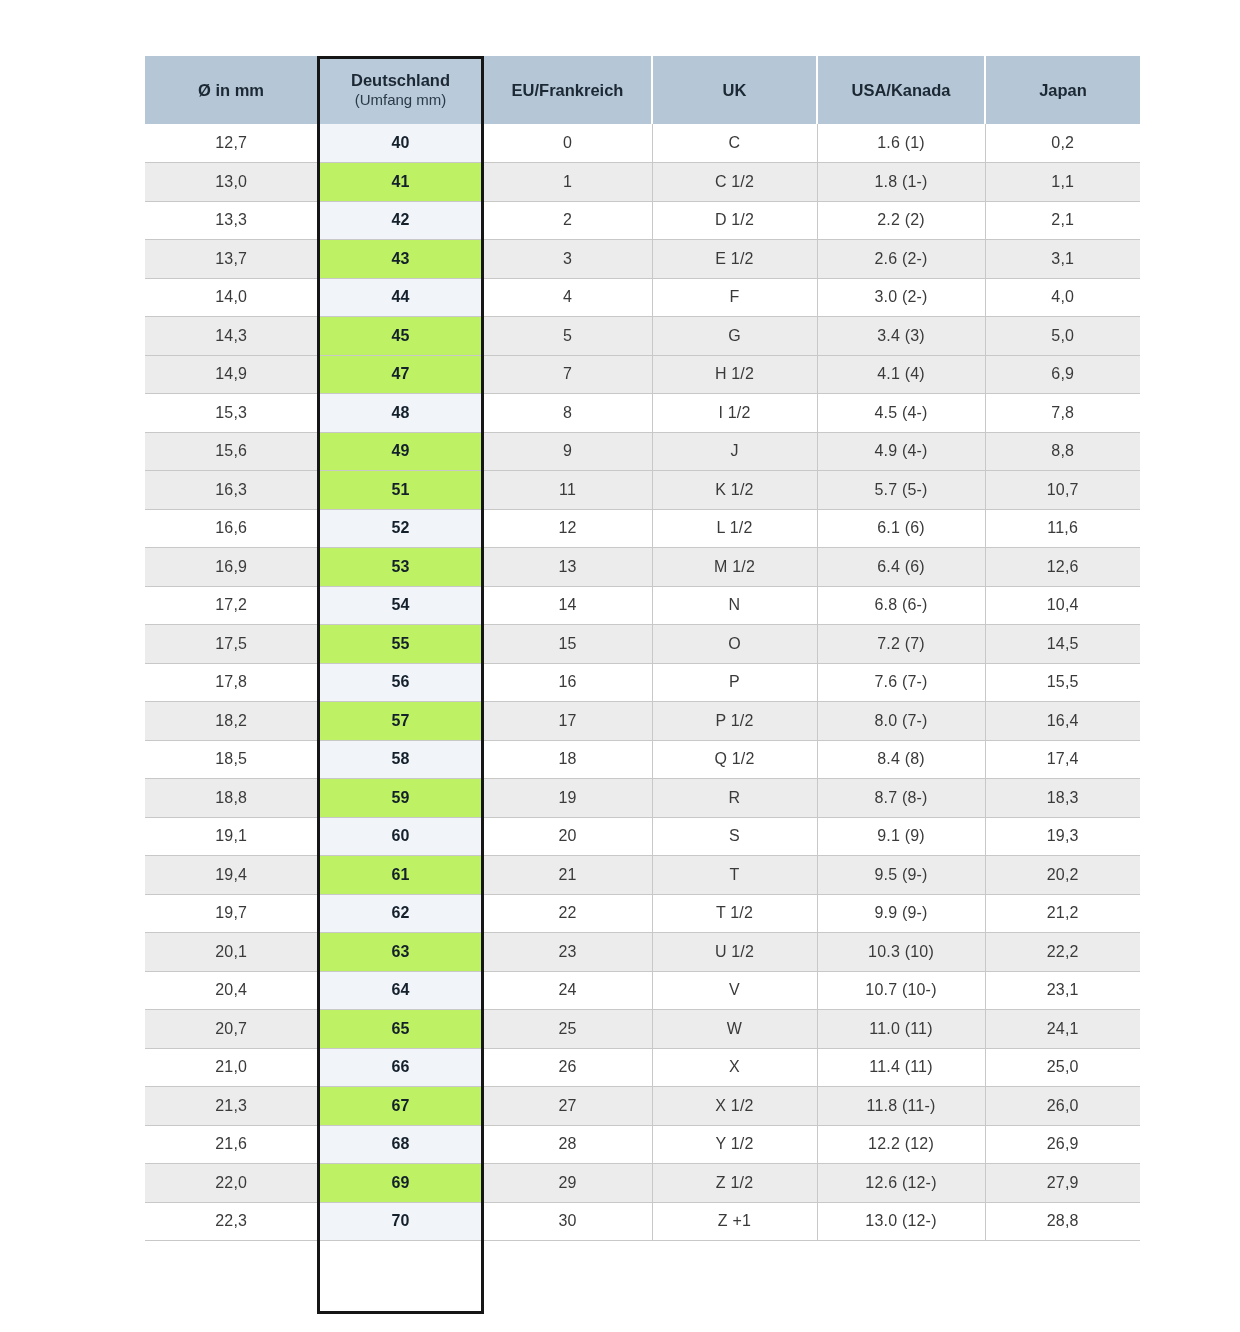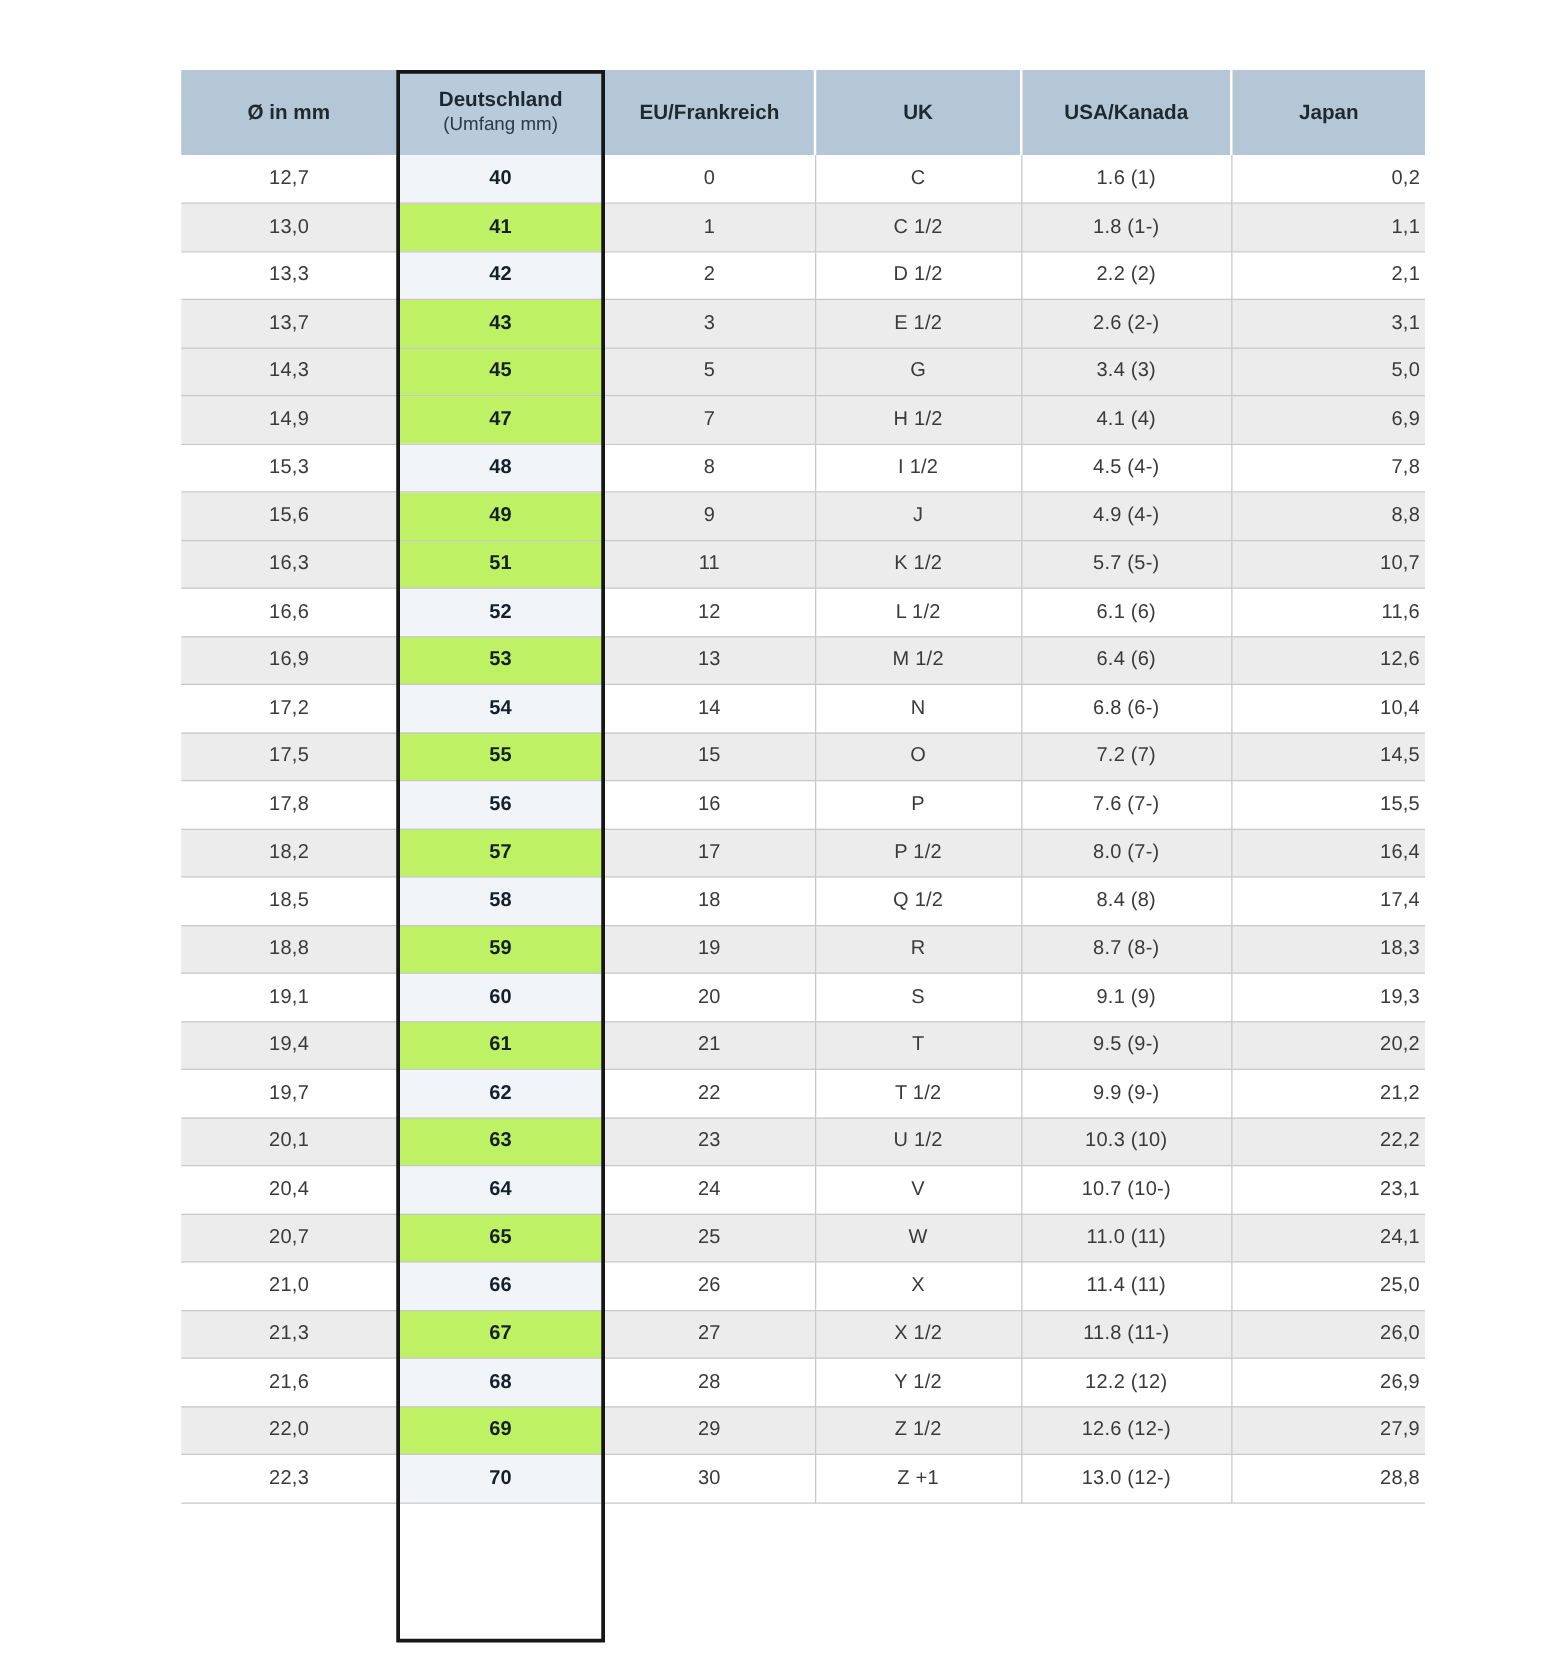--- a/index.html
+++ b/index.html
@@ -64,21 +64,21 @@
     text-align: center;
     vertical-align: middle;
     font-size: 16px;
     color: #3a3a3a;
     border-right: 1px solid #c8c8c8;
     border-bottom: 1px solid #c8c8c8;
     box-sizing: border-box;
     padding: 0 4px;
     letter-spacing: 0.2px;
   }
-  tbody td:last-child { border-right: none; text-align: right; }
+  tbody td:last-child { border-right: none; }
 
   tbody tr td.col-0 { border-left: none; }
 
   tbody tr.odd  td { background: #ffffff; }
   tbody tr.even td { background: #ececec; }
 
   
   tbody tr.odd  td.col-de { background: #f1f4f9; }
   tbody tr.even td.col-de { background: #bef264; }
   tbody td.col-de {
@@ -155,20 +155,28 @@
           <td class="col-5">2,1</td>
         </tr>
         <tr class="even">
           <td class="col-0">13,7</td>
           <td class="col-1 col-de">43</td>
           <td class="col-2">3</td>
           <td class="col-3">E 1/2</td>
           <td class="col-4">2.6 (2-)</td>
           <td class="col-5">3,1</td>
         </tr>
+        <tr class="odd">
+          <td class="col-0">14,0</td>
+          <td class="col-1 col-de">44</td>
+          <td class="col-2">4</td>
+          <td class="col-3">F</td>
+          <td class="col-4">3.0 (2-)</td>
+          <td class="col-5">4,0</td>
+        </tr>
         <tr class="even">
           <td class="col-0">14,3</td>
           <td class="col-1 col-de">45</td>
           <td class="col-2">5</td>
           <td class="col-3">G</td>
           <td class="col-4">3.4 (3)</td>
           <td class="col-5">5,0</td>
         </tr>
         <tr class="even">
           <td class="col-0">14,9</td>

